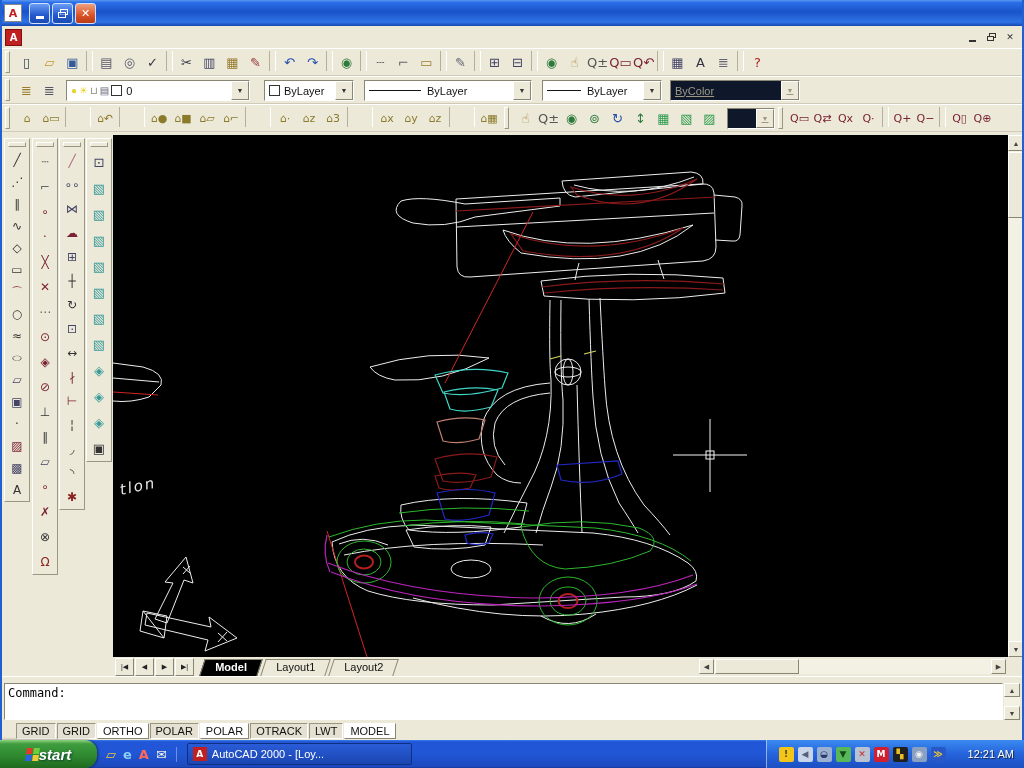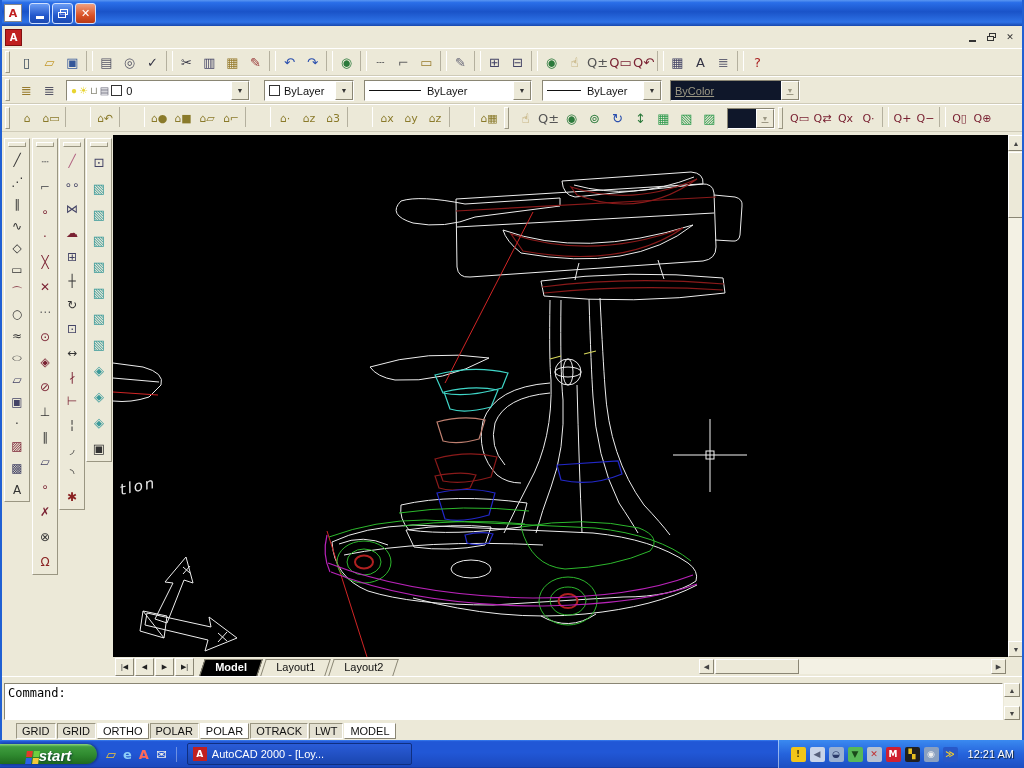--- a/index.html
+++ b/index.html
@@ -98,38 +98,38 @@
     padding:0 4px;line-height:14px;background:#ece9d8;}
   #status .toggles{display:flex;margin-left:14px;gap:1px;}
   .toggle{padding:0 5px;height:14px;line-height:14px;}
   .toggle.pressed{border:1px solid;border-color:#9a9682 #fff #fff #9a9682;background:#e4e1d2;}
   .toggle.raised{border:1px solid;border-color:#fff #8a8674 #8a8674 #fff;background:#ffffff;}
 
   
   #taskbar{position:absolute;left:0;top:740px;width:1024px;height:28px;
     background:linear-gradient(180deg,#3a80f0 0%,#2157d6 6%,#2157d6 45%,#1c49be 95%,#15379a 100%);
     display:flex;align-items:center;}
-  #startbtn{width:97px;height:20px;border-radius:0 12px 12px 0;
+  #startbtn{width:97px;height:28px;border-radius:0 12px 12px 0;
     background:linear-gradient(180deg,#8ed47e 0%,#3f9c3f 14%,#2f8a2f 55%,#1f6a1f 100%);
-    display:flex;align-items:flex-end;justify-content:center;box-shadow:1px 0 3px rgba(0,0,0,.5);}
+    display:flex;align-items:center;justify-content:center;box-shadow:1px 0 3px rgba(0,0,0,.5);}
   #startbtn .flag{display:grid;grid-template-columns:6px 6px;grid-template-rows:6px 6px;gap:1px;transform:skewX(-8deg);}
   #startbtn .flag i{display:block;}
   #startbtn .lbl{color:#fff;font:italic bold 15px "Liberation Sans",sans-serif;text-shadow:1px 1px 2px #143;}
   #qlaunch{display:flex;align-items:center;gap:7px;padding:0 9px;border-right:1px solid rgba(255,255,255,.35);}
   .ql{font:bold 13px "DejaVu Sans",sans-serif;}
   #taskbtn{margin-left:10px;width:225px;height:22px;background:linear-gradient(180deg,#2a5cd8,#1a46b0);
     border:1px solid #0f2f80;border-radius:2px;display:flex;align-items:center;padding:0 5px;gap:5px;box-sizing:border-box;}
   #taskbtn .tico{width:14px;height:14px;background:#c02020;color:#fff;font:bold 9px "DejaVu Sans",sans-serif;
     display:flex;align-items:center;justify-content:center;flex:0 0 auto;}
   #taskbtn .tlbl{color:#fff;font-size:11px;white-space:nowrap;overflow:hidden;text-overflow:ellipsis;}
   #tray{margin-left:auto;height:28px;display:flex;align-items:center;gap:4px;padding:0 10px 0 12px;
     background:linear-gradient(180deg,#3a8af0 0%,#2563dc 50%,#1c4fc2 100%);border-left:1px solid rgba(255,255,255,.5);}
   .tray-ico{width:15px;height:15px;border-radius:2px;display:flex;align-items:center;justify-content:center;
     font:bold 9px "DejaVu Sans",sans-serif;}
-  #clock{color:#fff;font-size:11px;margin-left:6px;text-shadow:1px 1px 1px #123;}
+  #clock{color:#fff;font-size:11px;margin-left:18px;text-shadow:1px 1px 1px #123;}
 </style>
 </head>
 <body>
 
 <div id="app">
   <div class="edge" id="edge-l"></div>
   <div class="edge" id="edge-r"></div>
 
   <div id="titlebar">
     <span class="app-ico">A</span>

